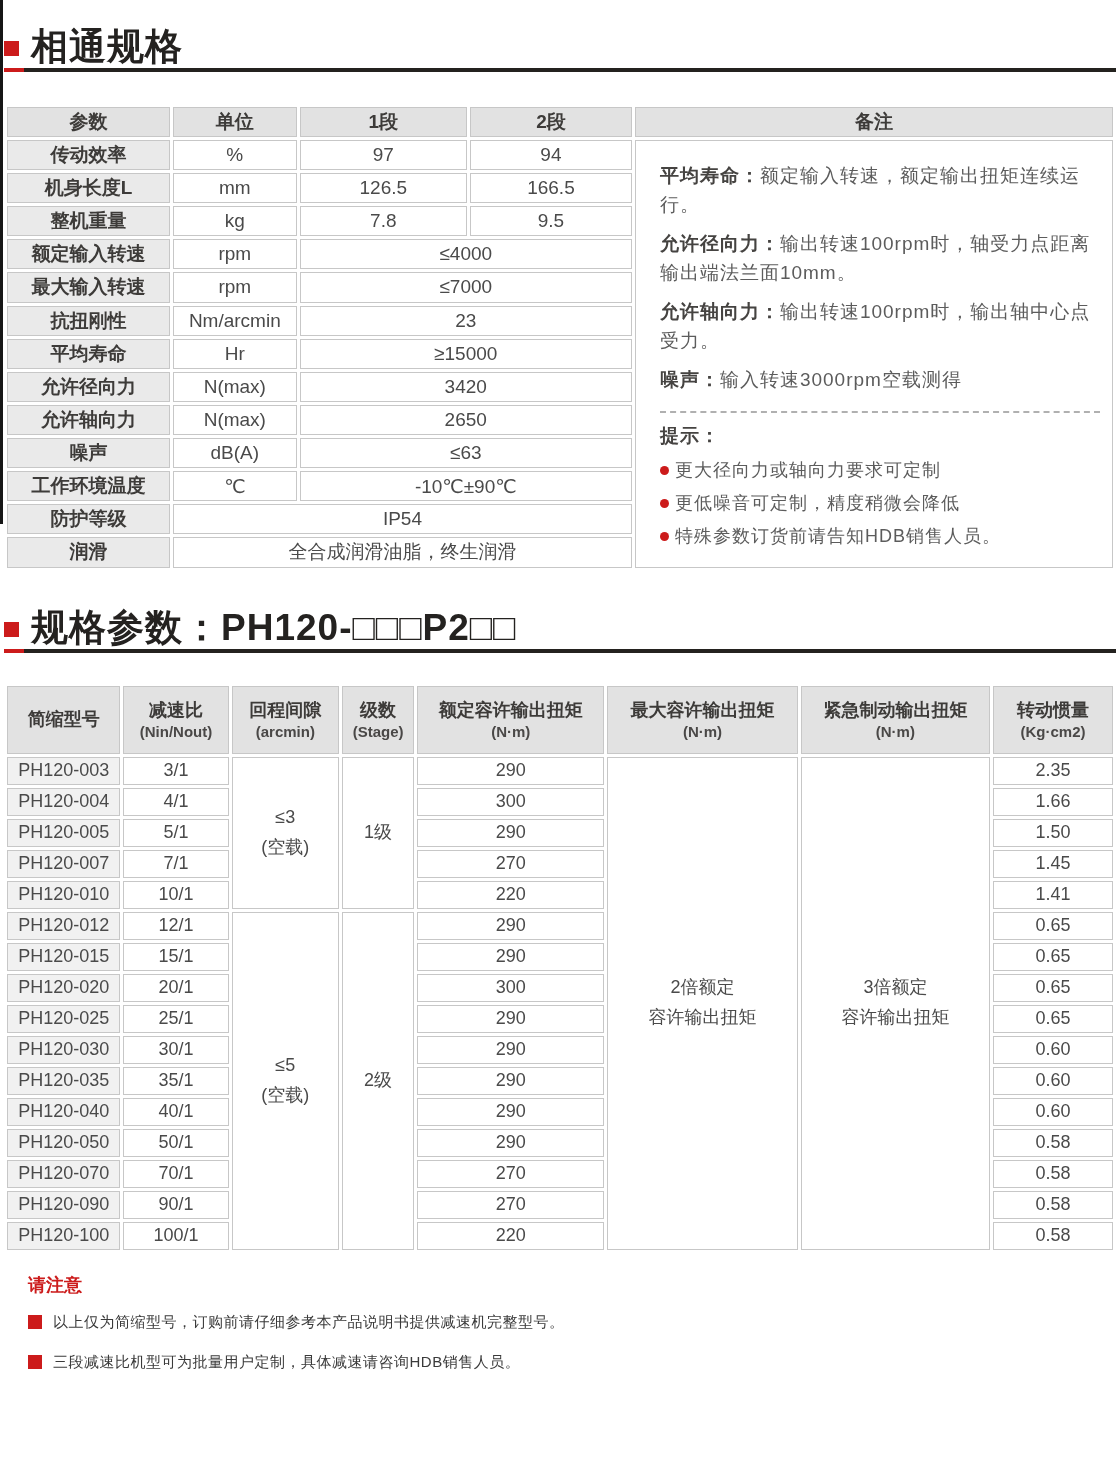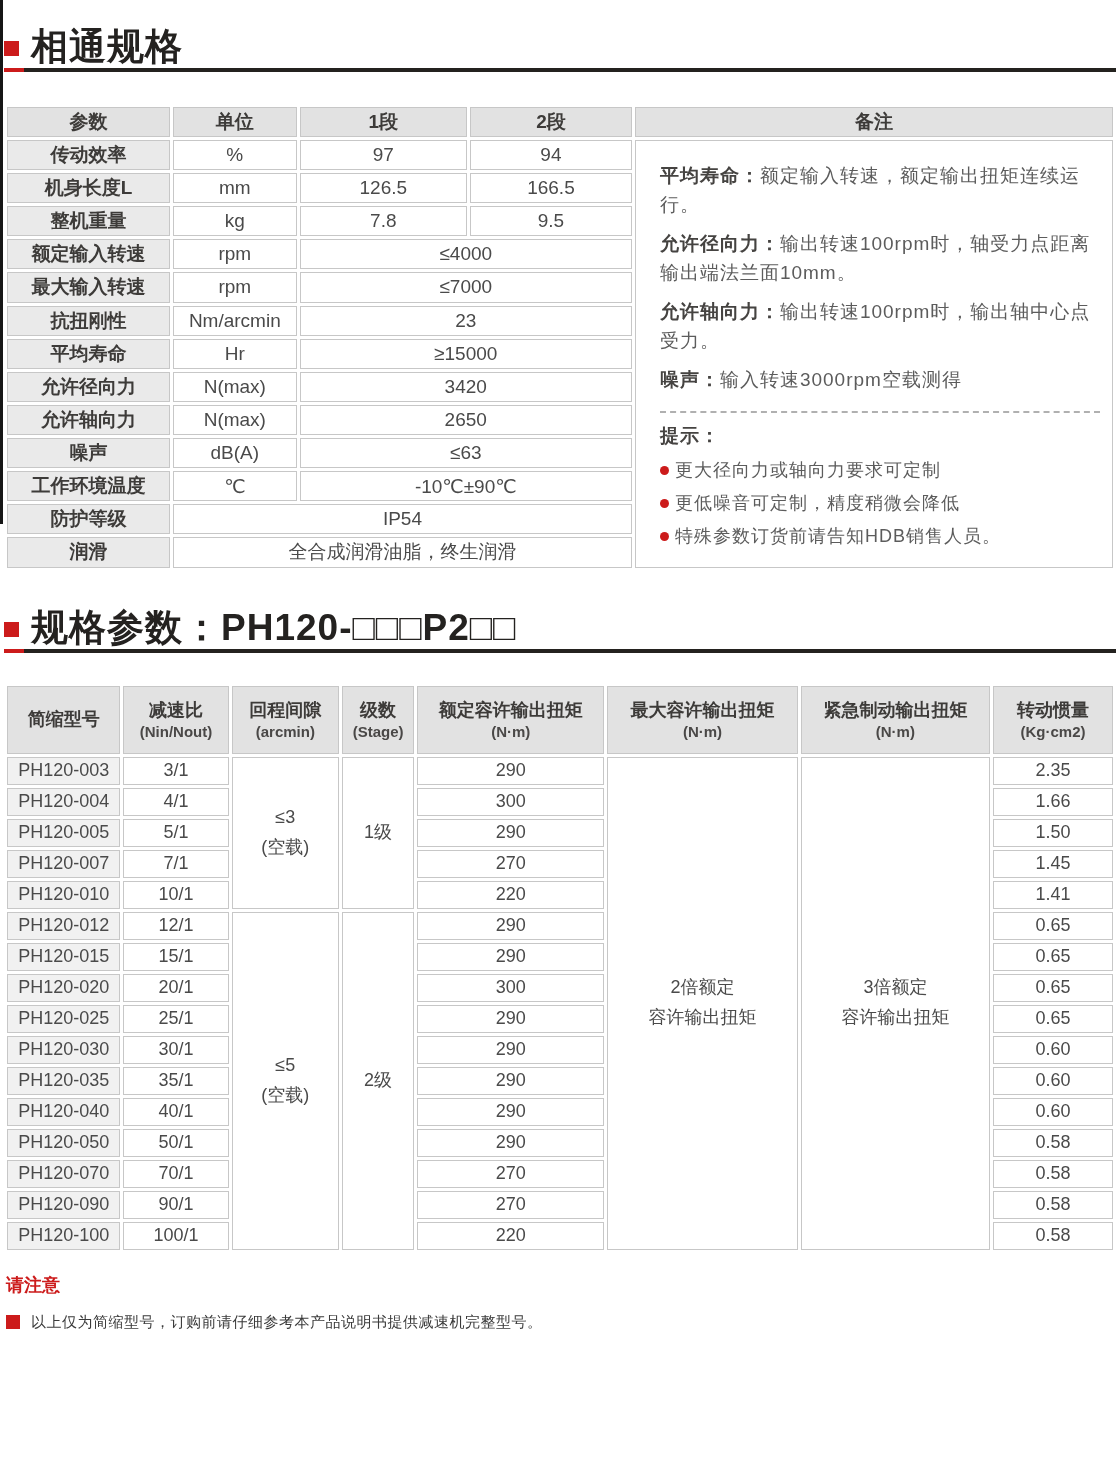--- a/index.html
+++ b/index.html
@@ -55,21 +55,21 @@
   
   .t2{margin-top:30px;}
   .t2 thead th{height:68px;padding:4px 2px;}
   .t2 thead .cn{display:block;font-size:18px;font-weight:bold;line-height:1.35;}
   .t2 thead .en{display:block;font-size:15px;font-weight:bold;color:#4a4847;line-height:1.3;}
   .t2 tbody td{height:28px;font-size:18px;}
   .t2 td.mcol{background:var(--mcol-bg);}
   .t2 td.merge{font-size:18px;line-height:1.65;}
 
   
-  .notice{margin-top:20px;padding-left:2px;}
+  .notice{margin-top:20px;padding-left:2px;margin-left:22px;}
   .notice-title{color:var(--red);font-size:18px;font-weight:bold;margin-bottom:16px;}
   .notice-item{display:flex;align-items:center;margin-bottom:21px;}
   .nsq{flex:0 0 auto;width:14px;height:14px;background:var(--red);margin-right:11px;}
   .ntext{font-size:15px;color:#3a3a3a;letter-spacing:0.5px;}
 </style>
 </head>
 <body>
 
 <div class="edge-bar"></div>
 
@@ -367,16 +367,20 @@
     </table>
   </section>
 
   <section class="notice">
     <div class="notice-title">请注意</div>
     <div id="notice-list">
         <div class="notice-item">
           <span class="nsq"></span>
           <span class="ntext">以上仅为简缩型号，订购前请仔细参考本产品说明书提供减速机完整型号。</span>
         </div>
+        <div class="notice-item">
+          <span class="nsq"></span>
+          <span class="ntext">三段减速比机型可为批量用户定制，具体减速请咨询HDB销售人员。</span>
+        </div>
       </div>
   </section>
 
 </div>
 
 </body></html>

